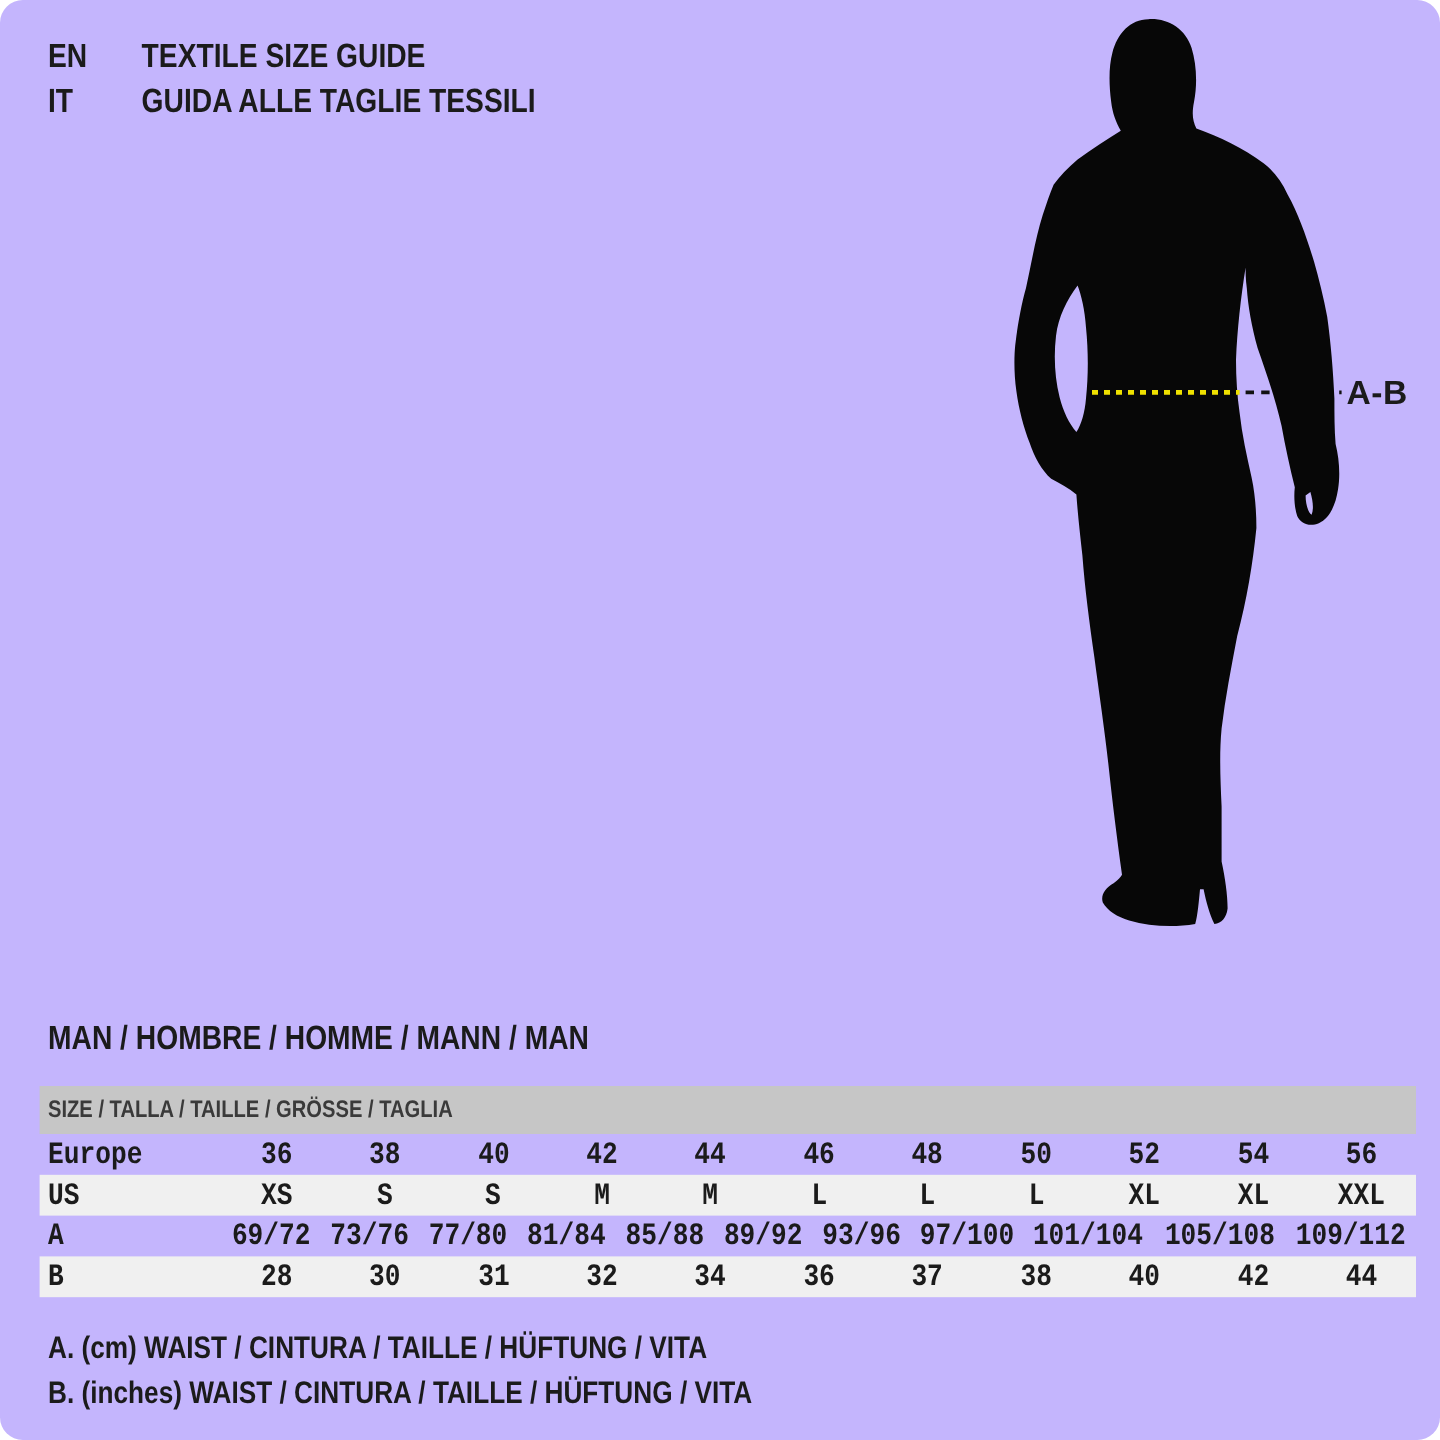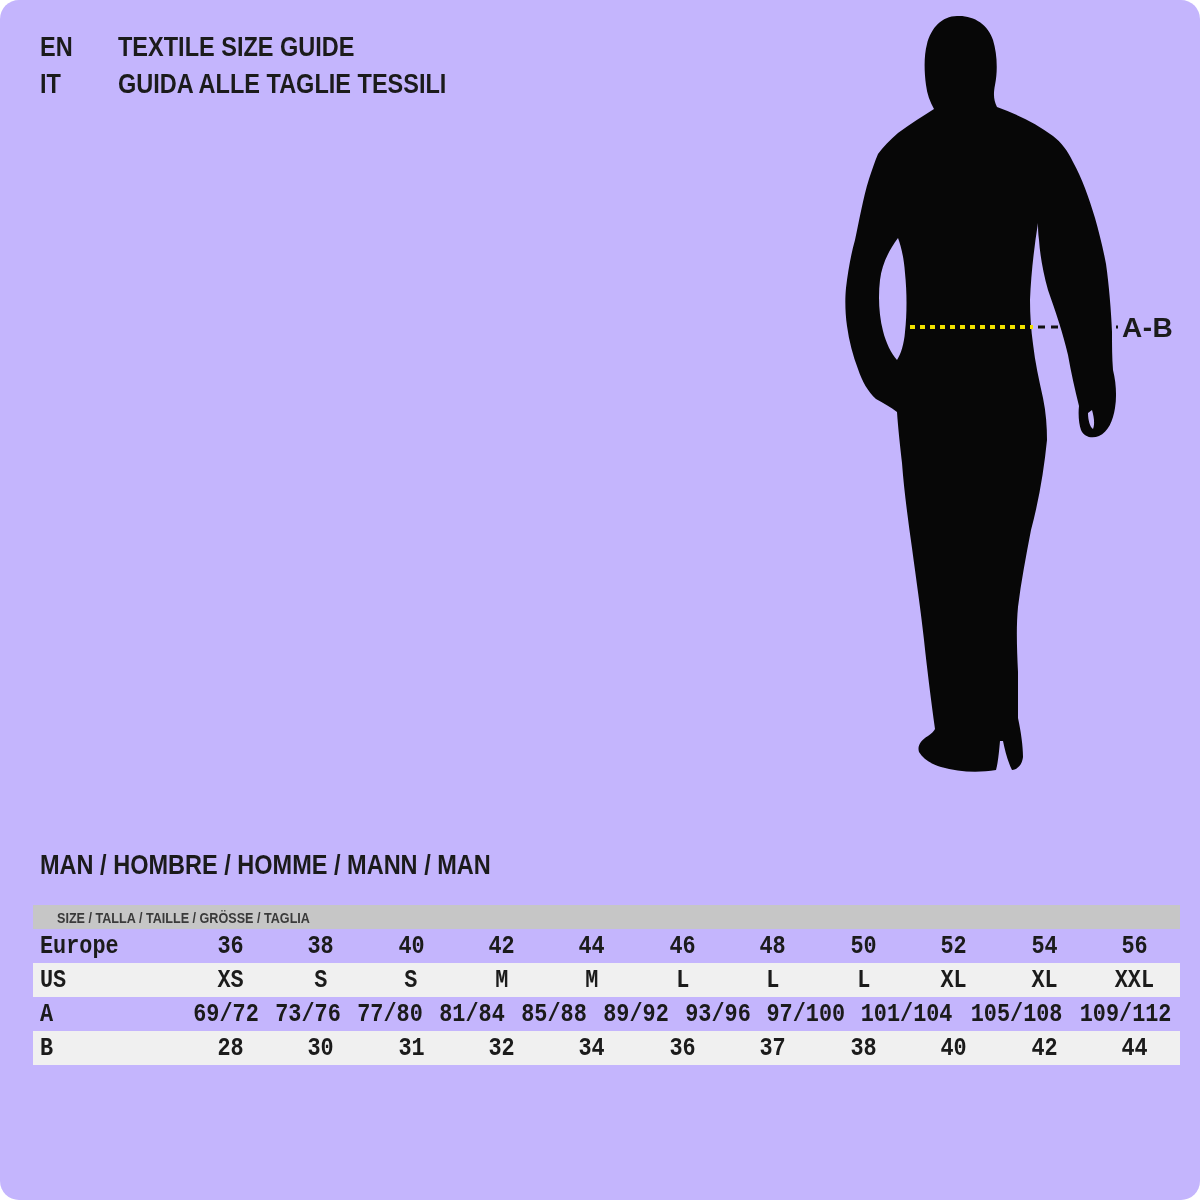--- a/index.html
+++ b/index.html
@@ -21,21 +21,21 @@
   .category { position:absolute; left:40px; top:224px; height:30px; display:flex; align-items:center; font-size:30px; }
   .section  { position:absolute; left:40px; top:853px; height:28px; display:flex; align-items:flex-end; font-size:28px; }
 
   
   .figure-wrap { position:absolute; left:820px; top:0; width:380px; height:800px; }
   .figure-wrap svg { display:block; }
   .ab-label { position:absolute; left:1122px; top:316px; height:23px; display:flex; align-items:center; font-size:28px; letter-spacing:0.5px; }
 
   
   .size-table { position:absolute; left:33px; top:905px; width:1147px; }
-  .thead { height:24px; display:flex; align-items:center; padding-left:24px; font-size:15px; }
+  .thead { height:40px; display:flex; align-items:center; padding-left:7px; font-size:20px; }
   .trow  { height:34px; display:flex; align-items:center; font-size:26px;font-family:Liberation Mono, monospace; }
   .trow:nth-child(even) { background:var(--alt-bg,#f0f0f0); }
   .tlabel { width:152px; padding-left:7px; text-align:left; }
   .tcell  { flex:1; text-align:center; }
 
   
   .notes { position:absolute; left:40px; top:1105px; }
   .note  { height:37px; display:flex; align-items:center; font-size:26px; }
 </style>
 </head>
@@ -191,14 +191,22 @@
           <span class="tcell"><span class="cxc">36</span></span>
           <span class="tcell"><span class="cxc">37</span></span>
           <span class="tcell"><span class="cxc">38</span></span>
           <span class="tcell"><span class="cxc">40</span></span>
           <span class="tcell"><span class="cxc">42</span></span>
           <span class="tcell"><span class="cxc">44</span></span>
         </div>
       </div>
   </div>
 
+  <div class="notes">
+    <div class="note">
+      <span class="cx">A. (cm) WAIST / CINTURA / TAILLE / HÜFTUNG / VITA</span>
+    </div>
+    <div class="note">
+      <span class="cx">B. (inches) WAIST / CINTURA / TAILLE / HÜFTUNG / VITA</span>
+    </div>
+  </div>
 
 </div>
 
 </body></html>

